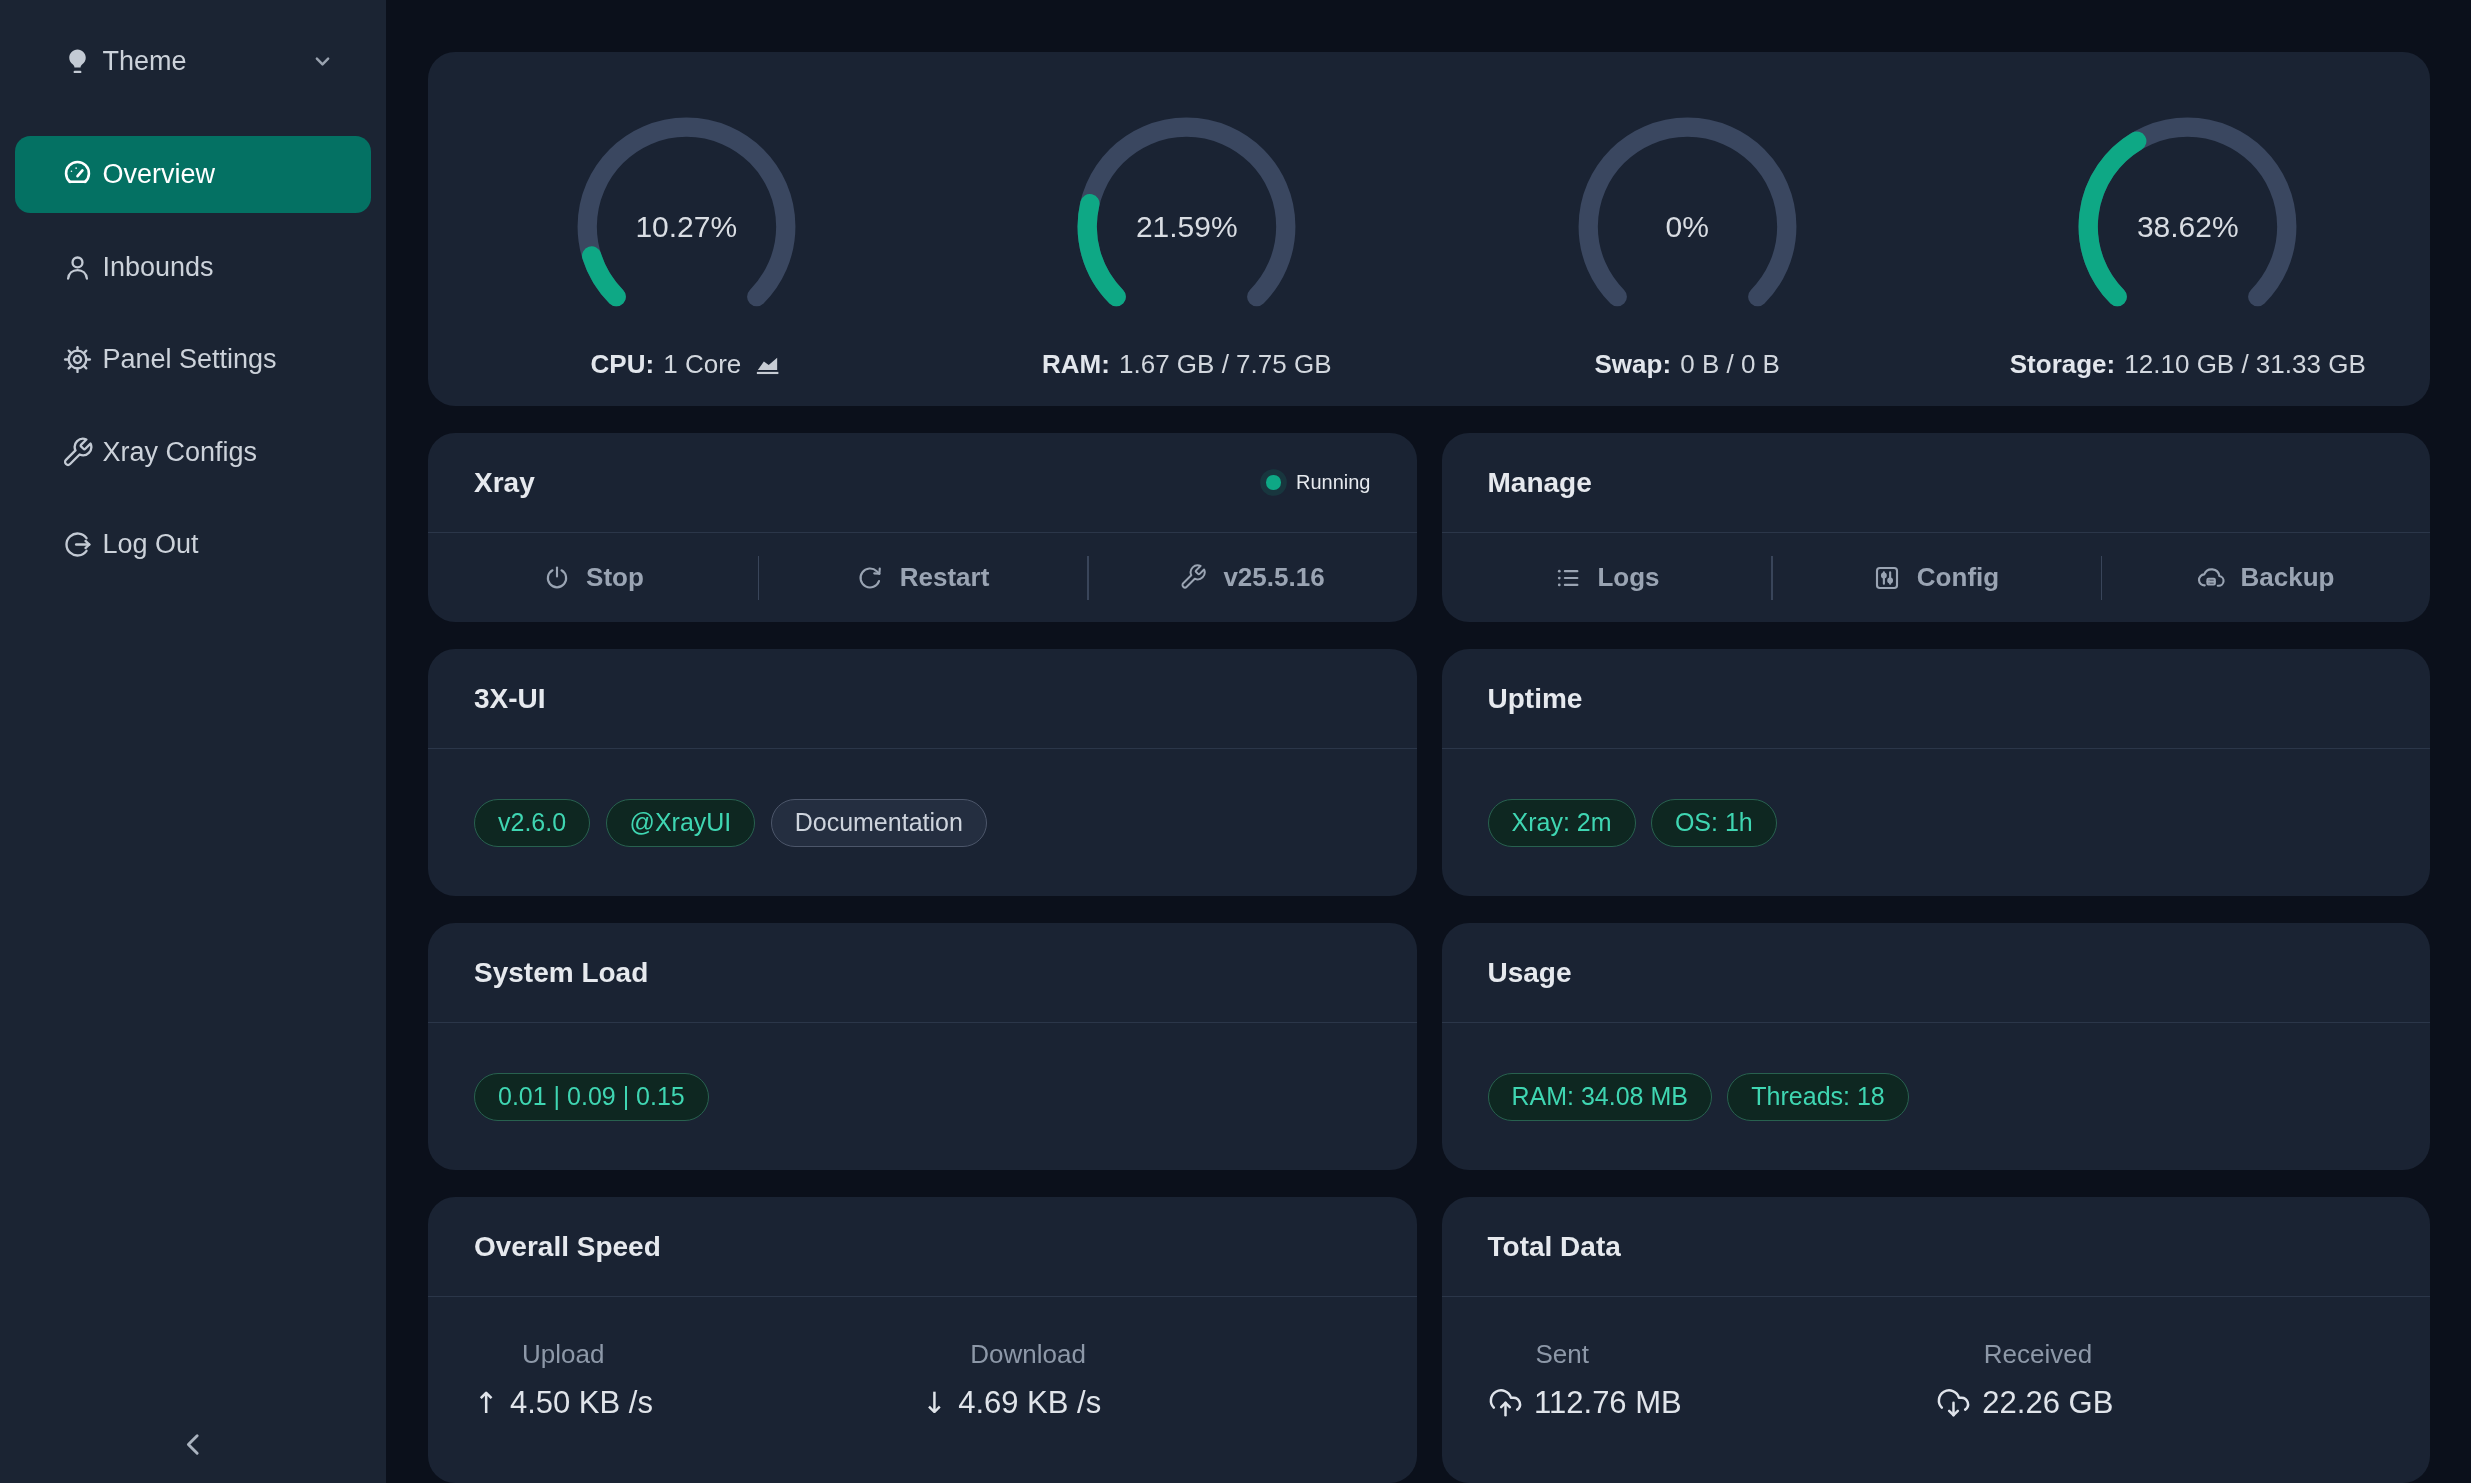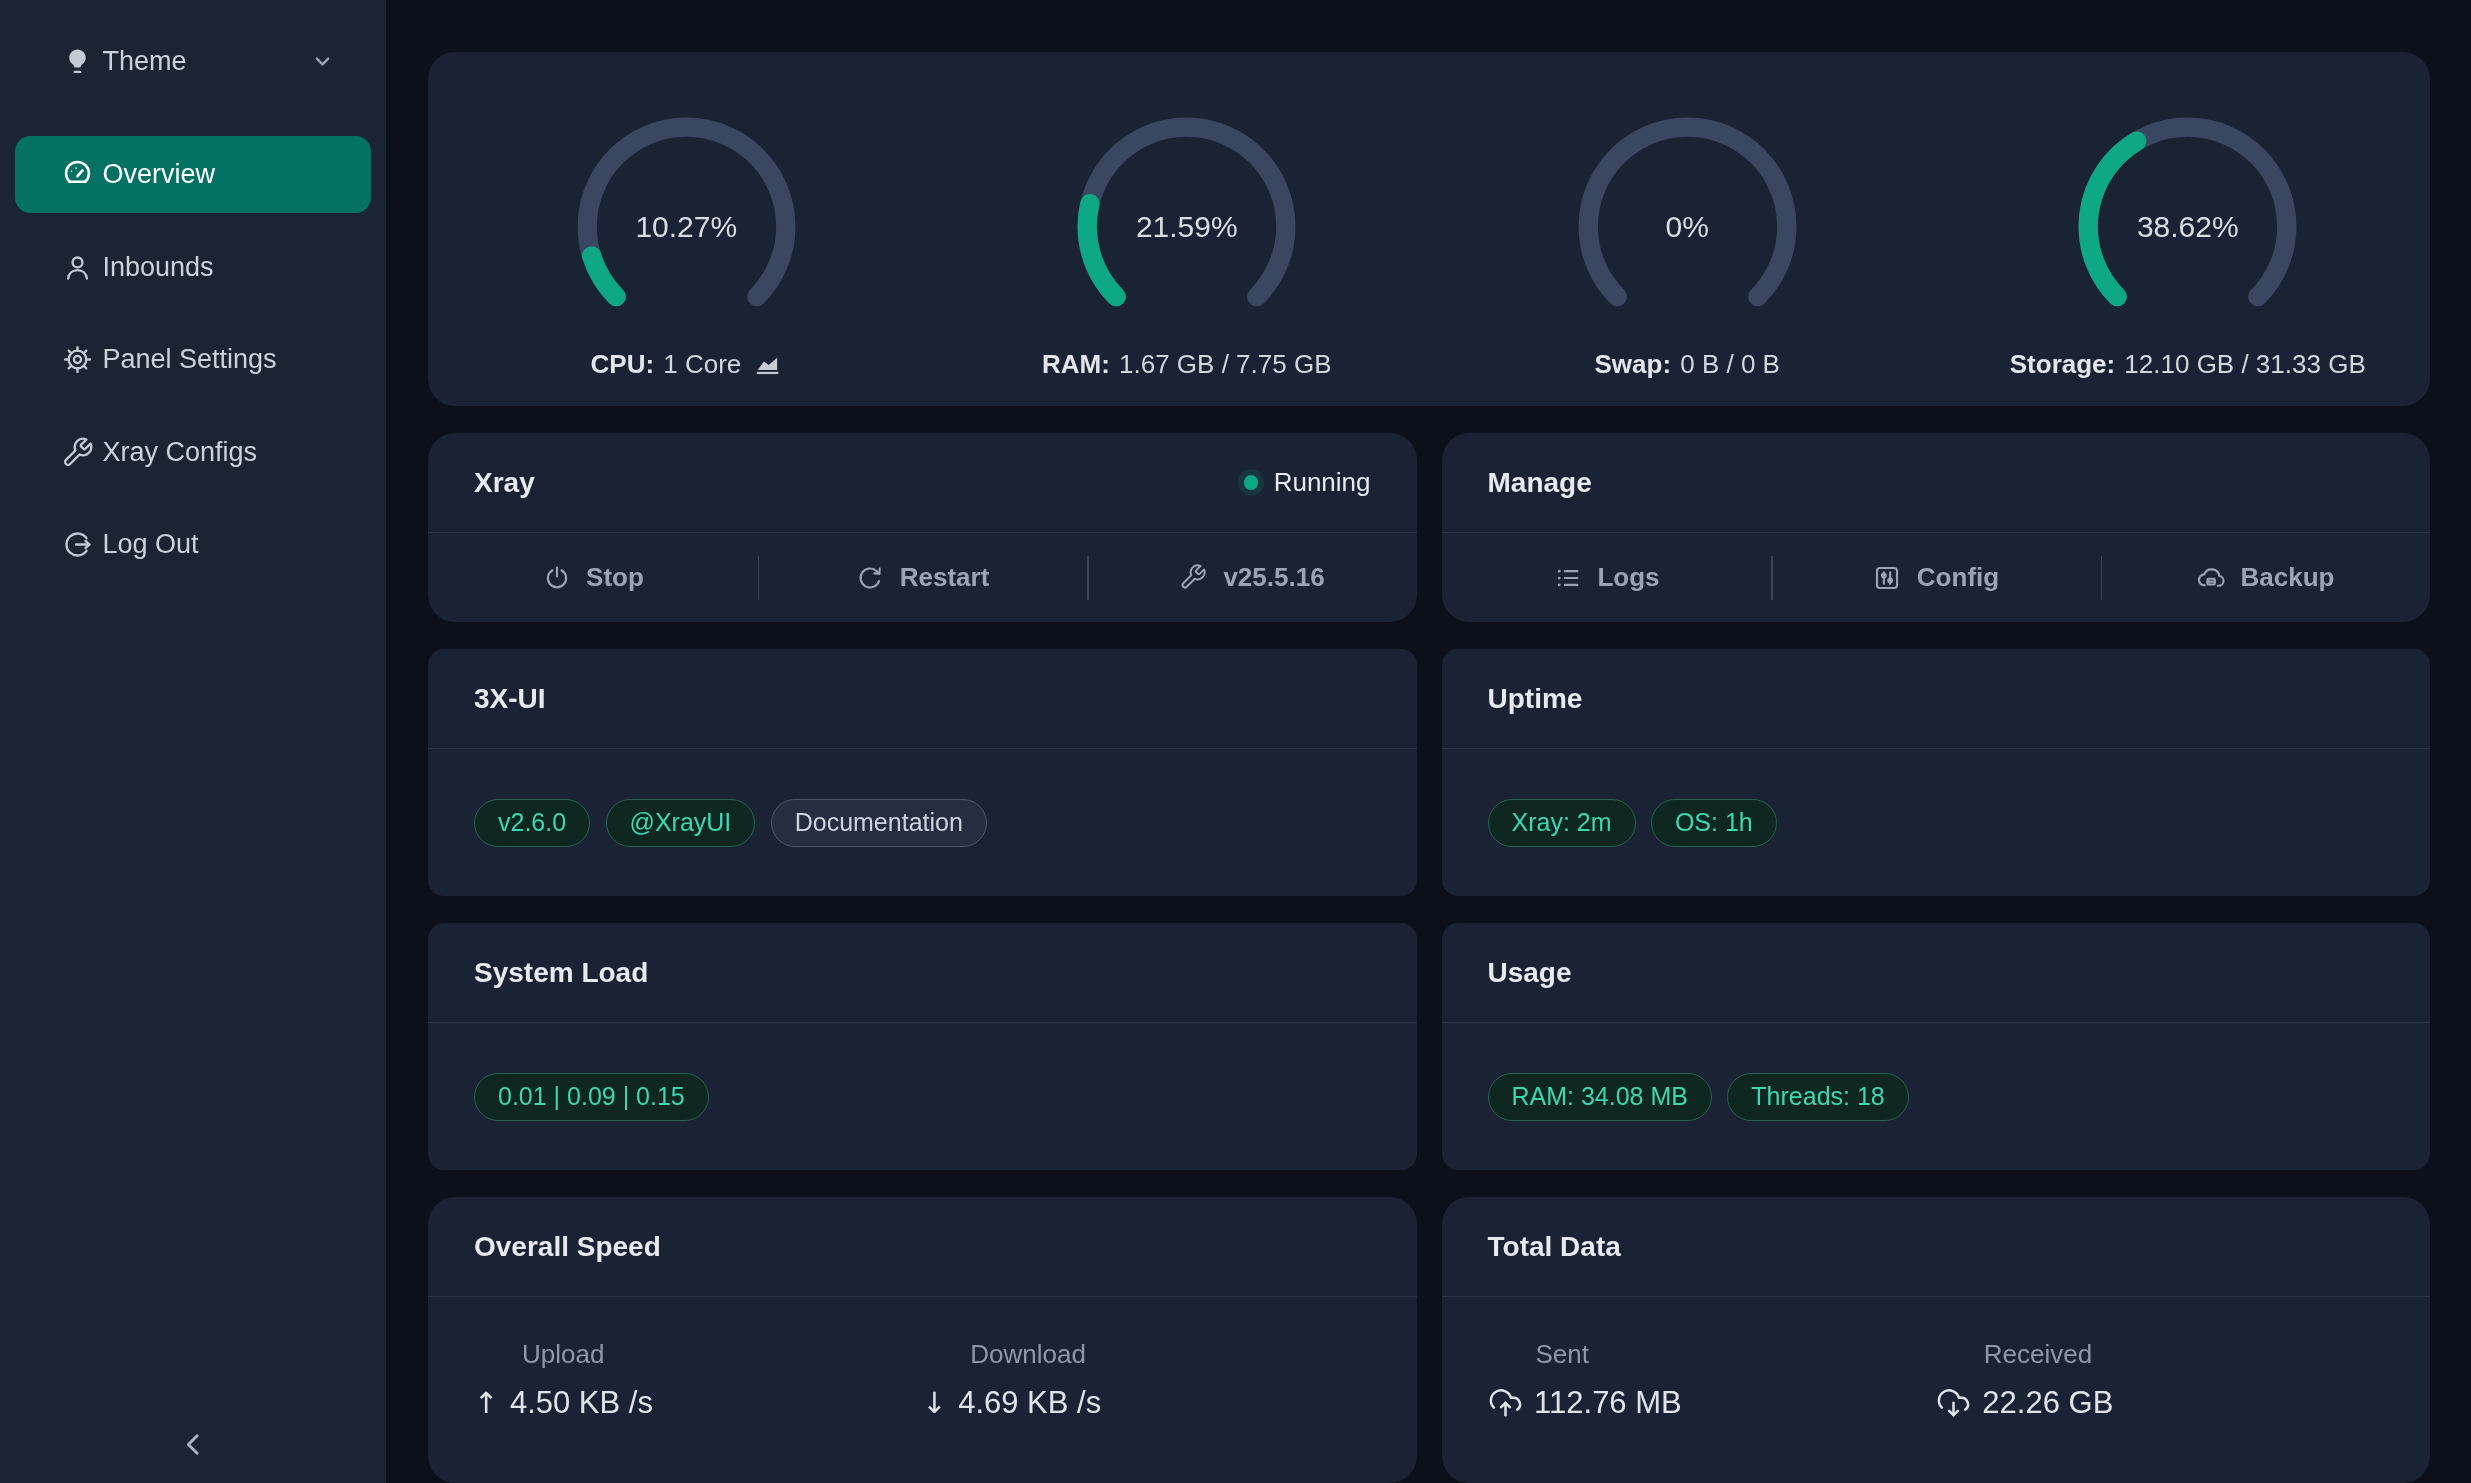--- a/index.html
+++ b/index.html
@@ -54,27 +54,27 @@
   .gauge-pct {
     position:absolute; inset:0; display:flex; align-items:center; justify-content:center;
     font-size:30px; color:#d9dde3;
   }
   .gauge-label { margin-top:1.9px; font-size:26px; color:#d2d7de; display:flex; align-items:center; gap:11.6px; }
   .gauge-label b { font-weight:700; color:#e2e6ec; margin-right:1.9px; }
   .chart-icon { color:#c7ccd4; display:inline-flex; }
 
   
   .hcard { display:flex; flex-direction:column; }
-  .r2 { height:189px; } .r3 { height:247px;border-radius:16px; } .r5 { height:286px; }
+  .r2 { height:189px; } .r3 { height:247px; } .r5 { height:286px; }
   .card-head {
     height:100px; flex:0 0 100px; display:flex; align-items:center;
     padding:0 46px; border-bottom:1.9px solid #2b3649;
   }
   .card-title { font-size:28px; font-weight:700; color:#e6e9ee; }
-  .status { margin-left:auto; display:flex; align-items:center; gap:15.4px; font-size:26px; color:#e6e9ee; }
+  .status { margin-left:auto; display:flex; align-items:center; gap:15.4px; font-size:20px; color:#e6e9ee; }
   .status-dot {
     width:14.5px; height:14.5px; border-radius:50%;
     background:var(--accent,#0ea885);
     box-shadow:0 0 0 5.8px rgba(14,168,133,.14);
   }
 
   
   .actions { flex:1; display:grid; grid-template-columns:1fr 1fr 1fr; }
   .action {
     display:flex; align-items:center; justify-content:center; gap:14.5px;

